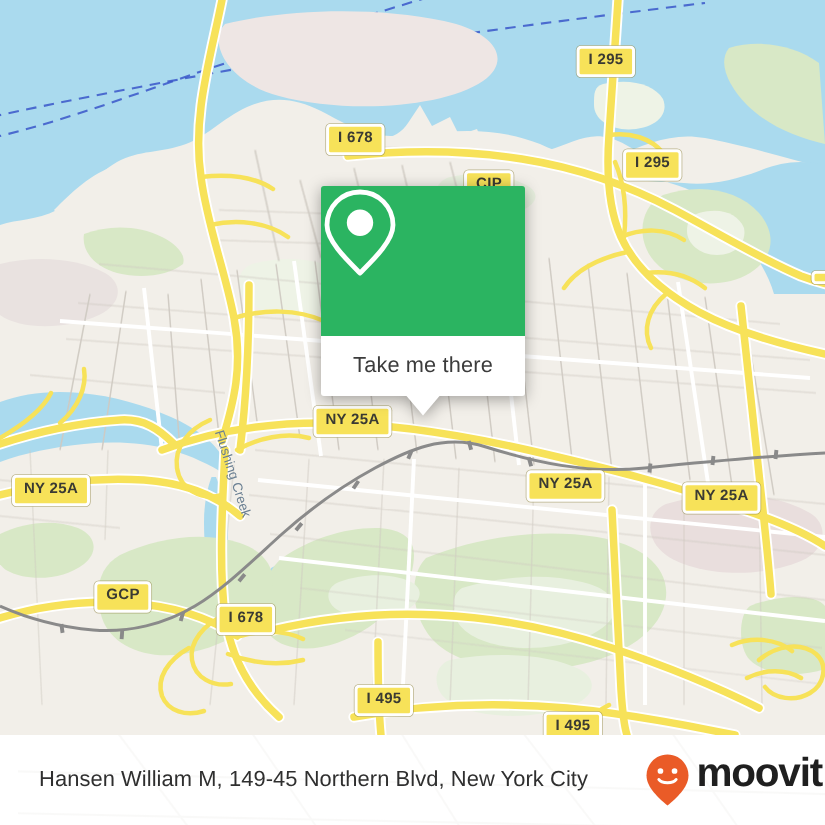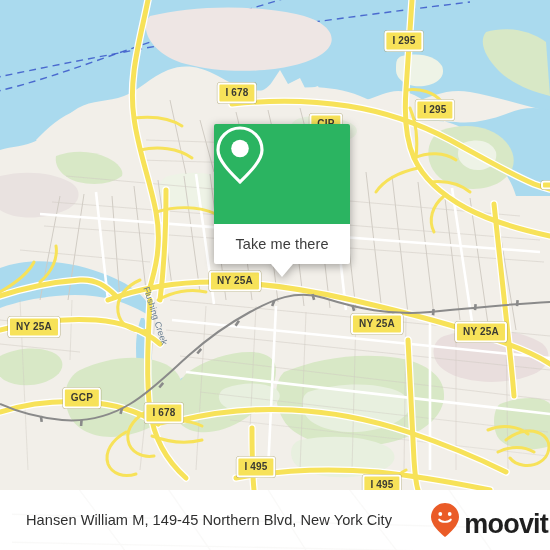--- a/index.html
+++ b/index.html
@@ -92,21 +92,21 @@
   }
   .footer-title{
     position:relative;
     flex:1 1 auto;
     font-size:14.6px;color:#2f2f2f;line-height:21px;
     max-width:404px;
     letter-spacing:.05px;
   }
   .brand{
     position:relative;
-    display:flex;align-items:flex-end;gap:4px;
+    display:flex;align-items:flex-start;gap:4px;
     flex:0 0 auto;margin-left:4px;
   }
   .brand-word{
     font-size:27px;font-weight:bold;color:#1f1f1f;
     letter-spacing:-0.8px;line-height:27px;
   }
 </style>
 </head>
 <body>
 

